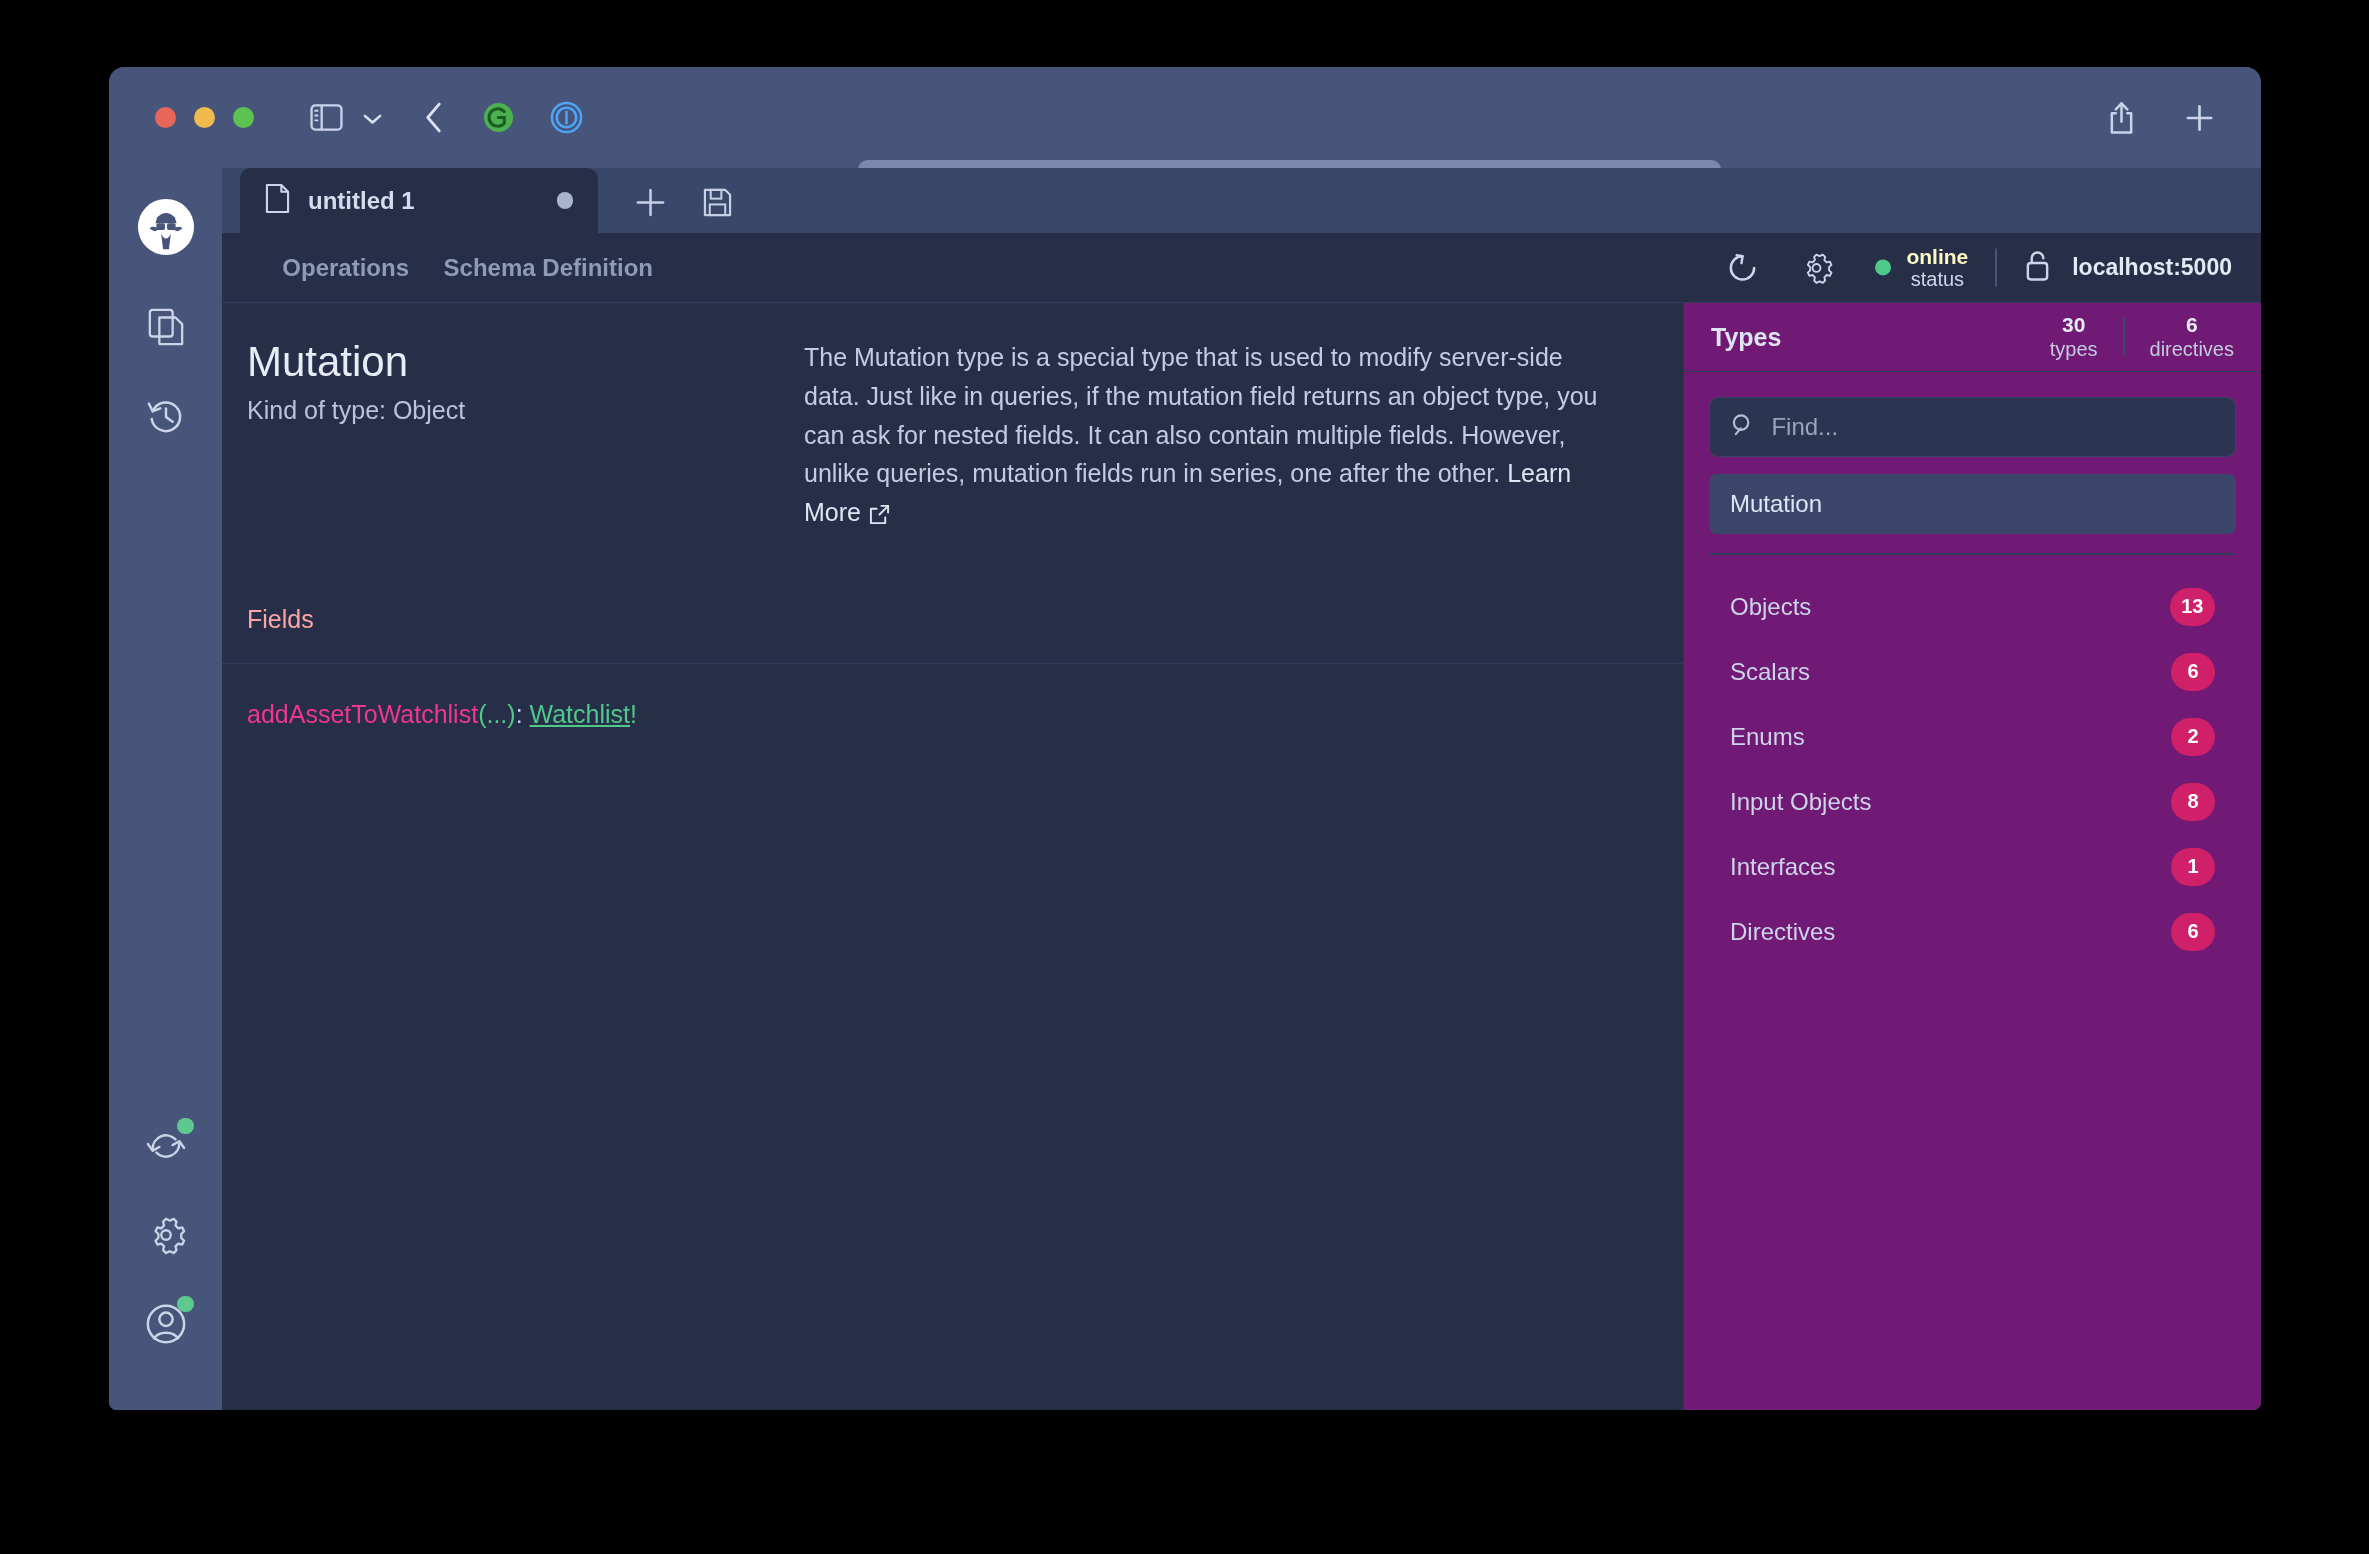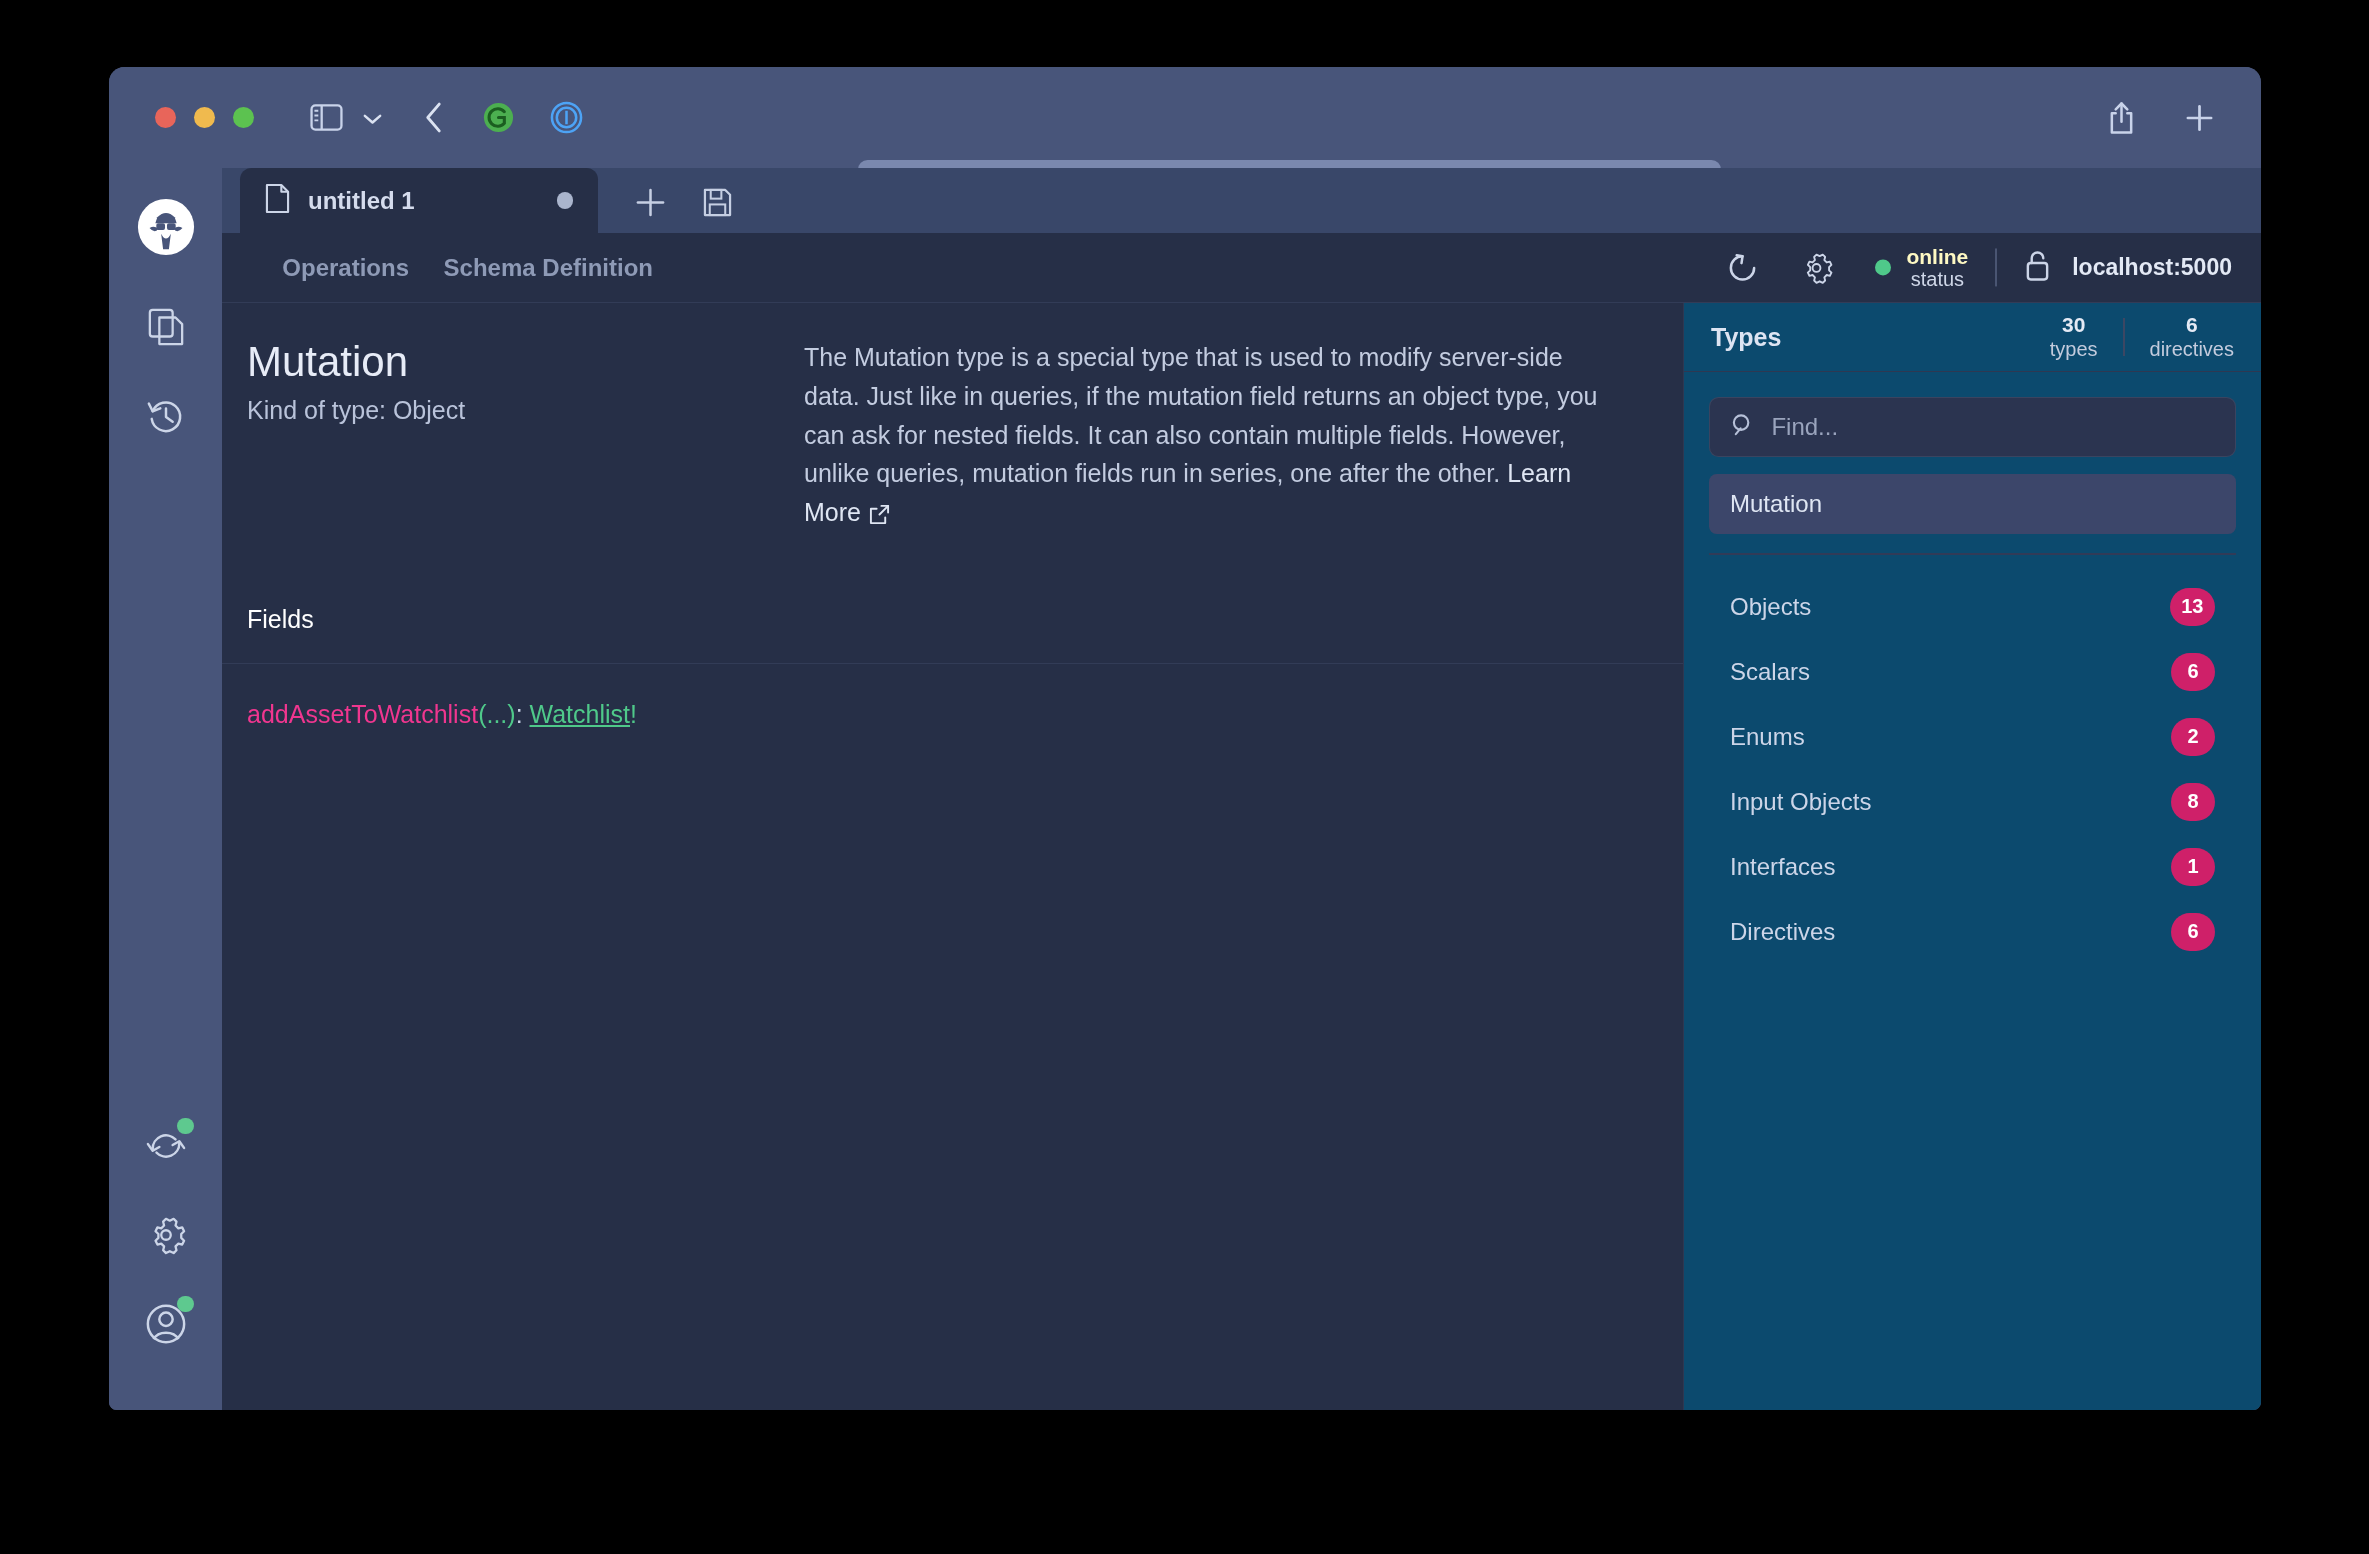--- a/index.html
+++ b/index.html
@@ -182,41 +182,41 @@
 
   .doc-scroll { flex: 1; overflow: hidden; }
   .type-header { display: flex; padding: 35px 25px 0 25px; }
   .type-left { width: 557px; flex-shrink: 0; }
   .type-name { color: #e7ecf7; font-size: 42px; font-weight: 400; line-height: 1.15; }
   .type-kind { color: #b9c3da; font-size: 25px; margin-top: 9.6px; }
   .type-desc { flex: 1; color: #c3cce0; font-size: 25px; line-height: 1.55; padding-right: 58px; }
   .learn-more { color: #dfe6f3; }
   .ext-link-icon { display: inline-block; vertical-align: -3.8px; margin-left: 7.7px; }
 
-  .fields-label { color: #ffffff; font-size: 25px; padding: 69px 25px 29px 25px; }
+  .fields-label { color: #fca5a5; font-size: 25px; padding: 69px 25px 29px 25px; }
   .fields-divider { height: 1.9px; background: #323c57; margin: 0; }
 
   .field-row { display: flex; padding: 33px 25px 0 25px; }
   .field-sig { width: 557px; flex-shrink: 0; font-size: 25px; line-height: 1.4; }
   .tok-field { color: #f0368f; }
   .tok-paren { color: #4fc98a; }
   .tok-colon { color: #c8d1e5; }
   .tok-type { color: #4fc98a; text-decoration: underline; }
   .tok-bang { color: #4fc98a; }
   .tok-arg { color: #f0368f; }
   .tok-argcolon { color: #4fc98a; }
   .tok-argtype { color: #d2daea; }
   .field-info { flex: 1; }
   .field-desc { color: #c3cce0; font-size: 25px; }
   .field-args { font-size: 25px; margin-top: 23px; padding-left: 17.3px; }
 
   
   .types-panel {
     width: 578px; flex-shrink: 0;
-    background: #0c4a6e;
+    background: #701a75;
     display: flex; flex-direction: column;
     border-left: 1.9px solid #2e3852;
   }
   .types-head {
     height: 69px;
     display: flex; align-items: center;
     padding: 0 27px;
     border-bottom: 1.9px solid #2e3852;
   }
   .types-title { color: #dde4f2; font-size: 25px; font-weight: bold; flex: 1; }

